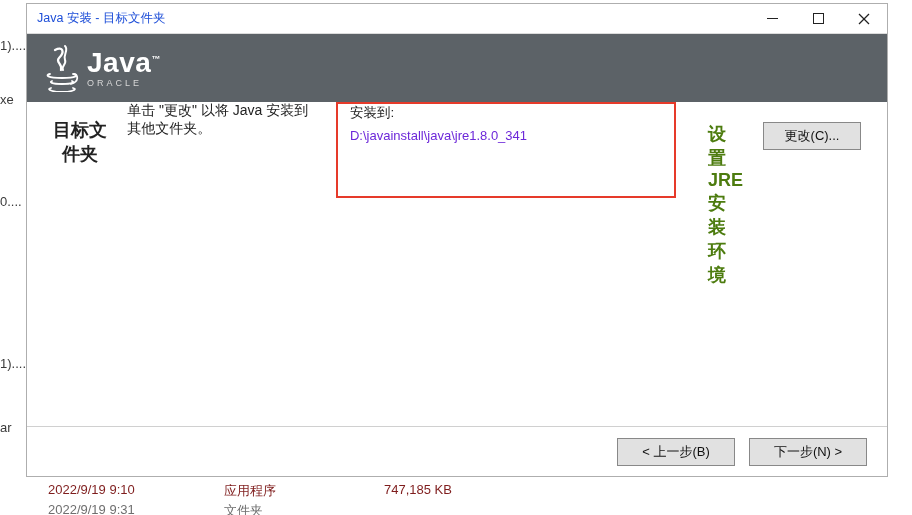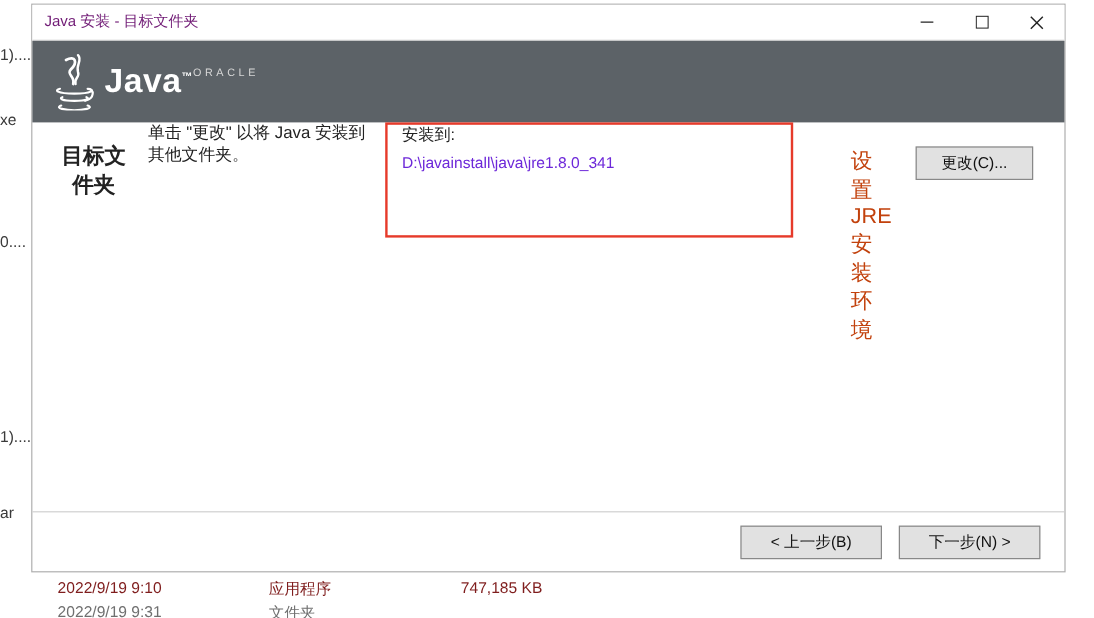--- a/index.html
+++ b/index.html
@@ -37,21 +37,21 @@
     height: 30px;
     display: flex;
     align-items: center;
     padding-left: 10px;
     border-bottom: 1px solid #dcdcdc;
     background: #fff;
   }
   .titlebar .title {
     flex: 1;
     font-size: 12.5px;
-    color: #701a75;
+    color: #1d4ed8;
   }
   .caption-btns {
     display: flex;
     height: 100%;
   }
   .caption-btn {
     width: 46px;
     height: 100%;
     display: flex;
     align-items: center;
@@ -68,21 +68,21 @@
     align-items: center;
     padding-left: 18px;
   }
   .java-logo {
     display: flex;
     align-items: center;
     color: #fff;
     gap: 8px;
   }
   .java-cup svg { display:block; }
-  .java-text { display:flex; flex-direction:row; line-height:1; }
+  .java-text { display:flex; flex-direction:column; line-height:1; }
   .java-word {
     font-size: 28px;
     font-weight: 600;
     letter-spacing: 0.5px;
     color: #fff;
   }
   .java-word sup { font-size: 9px; vertical-align: super; }
   .oracle-word {
     font-size: 9px;
     letter-spacing: 3px;
@@ -125,25 +125,25 @@
     font-size: 13.5px;
     color: #222;
     margin-bottom: 6px;
   }
   .path-value {
     font-size: 13px;
     color: #6d28d9;
     word-break: break-all;
   }
   .annotation {
-    color: #c2410c;
+    color: #4d7c0f;
     font-size: 18px;
-    font-weight: 400;
+    font-weight: 700;
     margin-top: 20px;
-    margin-left: 28px;
+    margin-left: 12px;
     flex: 1;
   }
   .change-btn-wrap {
     margin-top: 20px;
     margin-right: 6px;
   }
   .win-btn {
     min-width: 98px;
     height: 28px;
     background: #e1e1e1;

